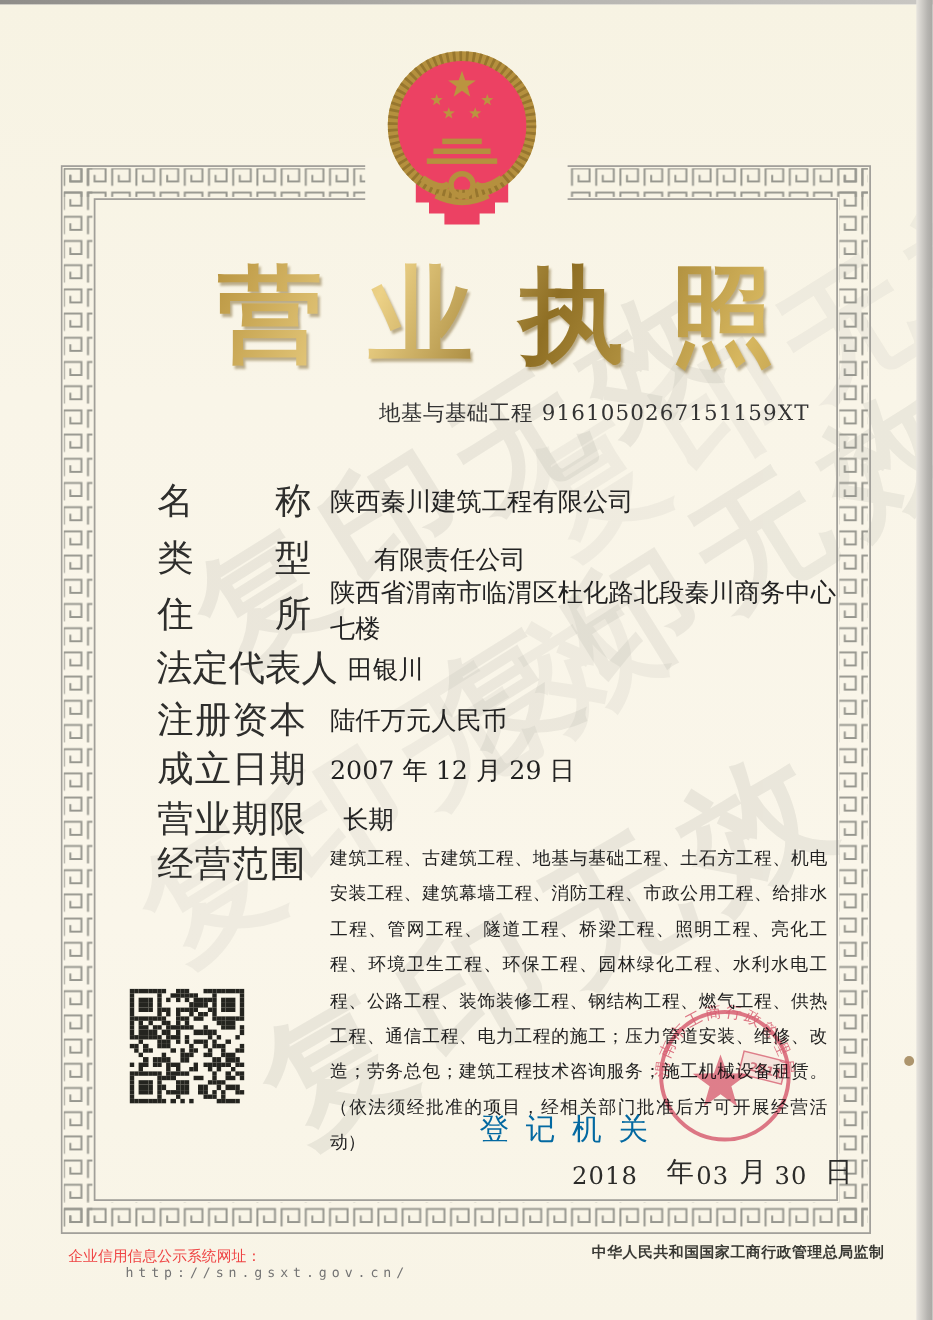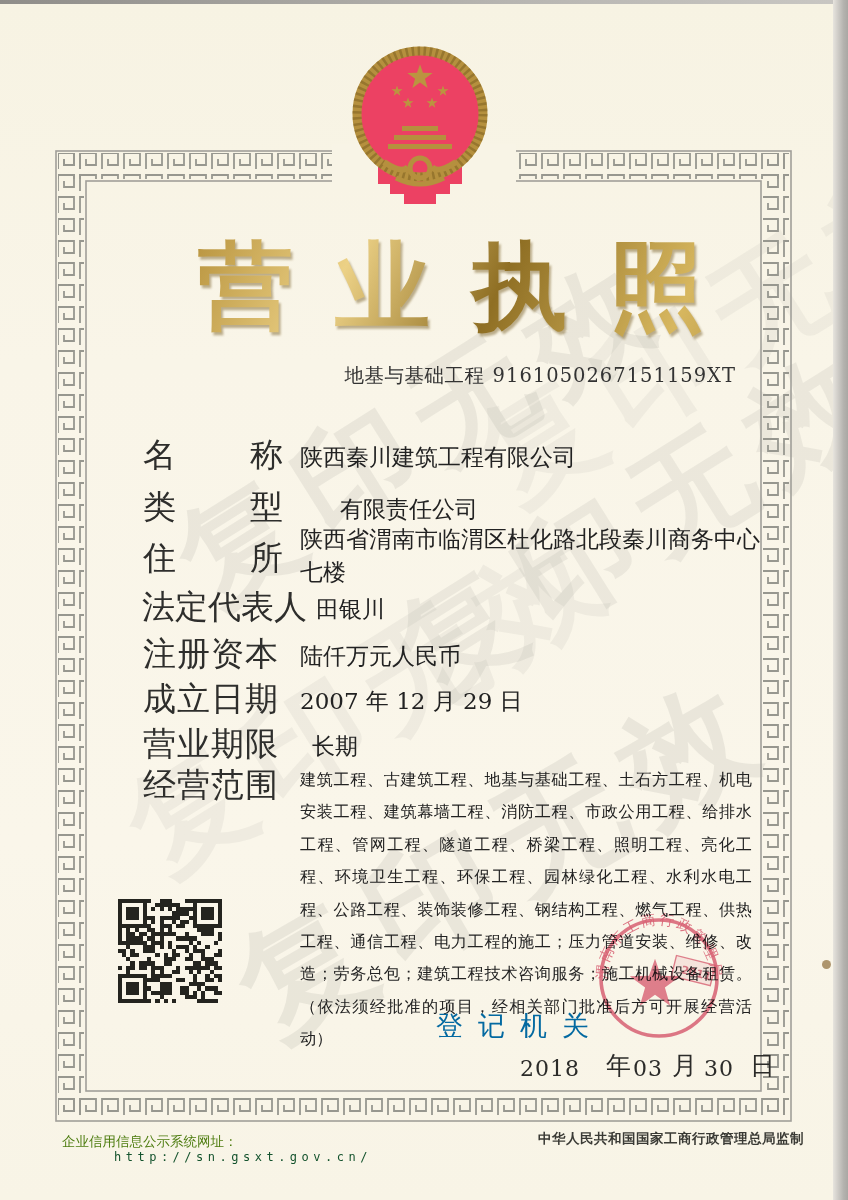--- a/index.html
+++ b/index.html
@@ -67,22 +67,22 @@
   .d-mu{margin-right:7px;} .d-day{margin-right:16px;}
   
   .qr{
     left:118px;top:899px;width:104px;height:104px;z-index:5;
     display:grid;grid-template-columns:repeat(25,1fr);grid-template-rows:repeat(25,1fr);
   }
   .qm{background:#24241f;}
   
   .seal{left:573px;top:886px;z-index:6;mix-blend-mode:multiply;opacity:.88;}
   
-  .footer-site-label{left:62px;top:1133px;font-size:13.5px;color:#4d7c0f;font-family:Liberation Sans, sans-serif;z-index:5;}
-  .footer-site-url{left:114px;top:1150px;font-size:12px;letter-spacing:4.5px;color:#14532d;font-family:"DejaVu Sans Mono",monospace;z-index:5;}
+  .footer-site-label{left:62px;top:1133px;font-size:13.5px;color:#ef4444;font-family:Liberation Sans, sans-serif;z-index:5;}
+  .footer-site-url{left:114px;top:1150px;font-size:12px;letter-spacing:4.5px;color:#737373;font-family:"DejaVu Sans Mono",monospace;z-index:5;}
   .footer-authority{left:538px;top:1130px;font-size:13.5px;color:#3a3a35;font-family:"DejaVu Serif",serif;font-weight:700;letter-spacing:.5px;z-index:5;}
 </style>
 </head>
 <body>
 
 <div class="abs paper"></div>
 
 <div class="abs wm wm-a">复印无效</div>
 <div class="abs wm wm-b">复印无效</div>
 <div class="abs wm wm-c">复印无效</div>

